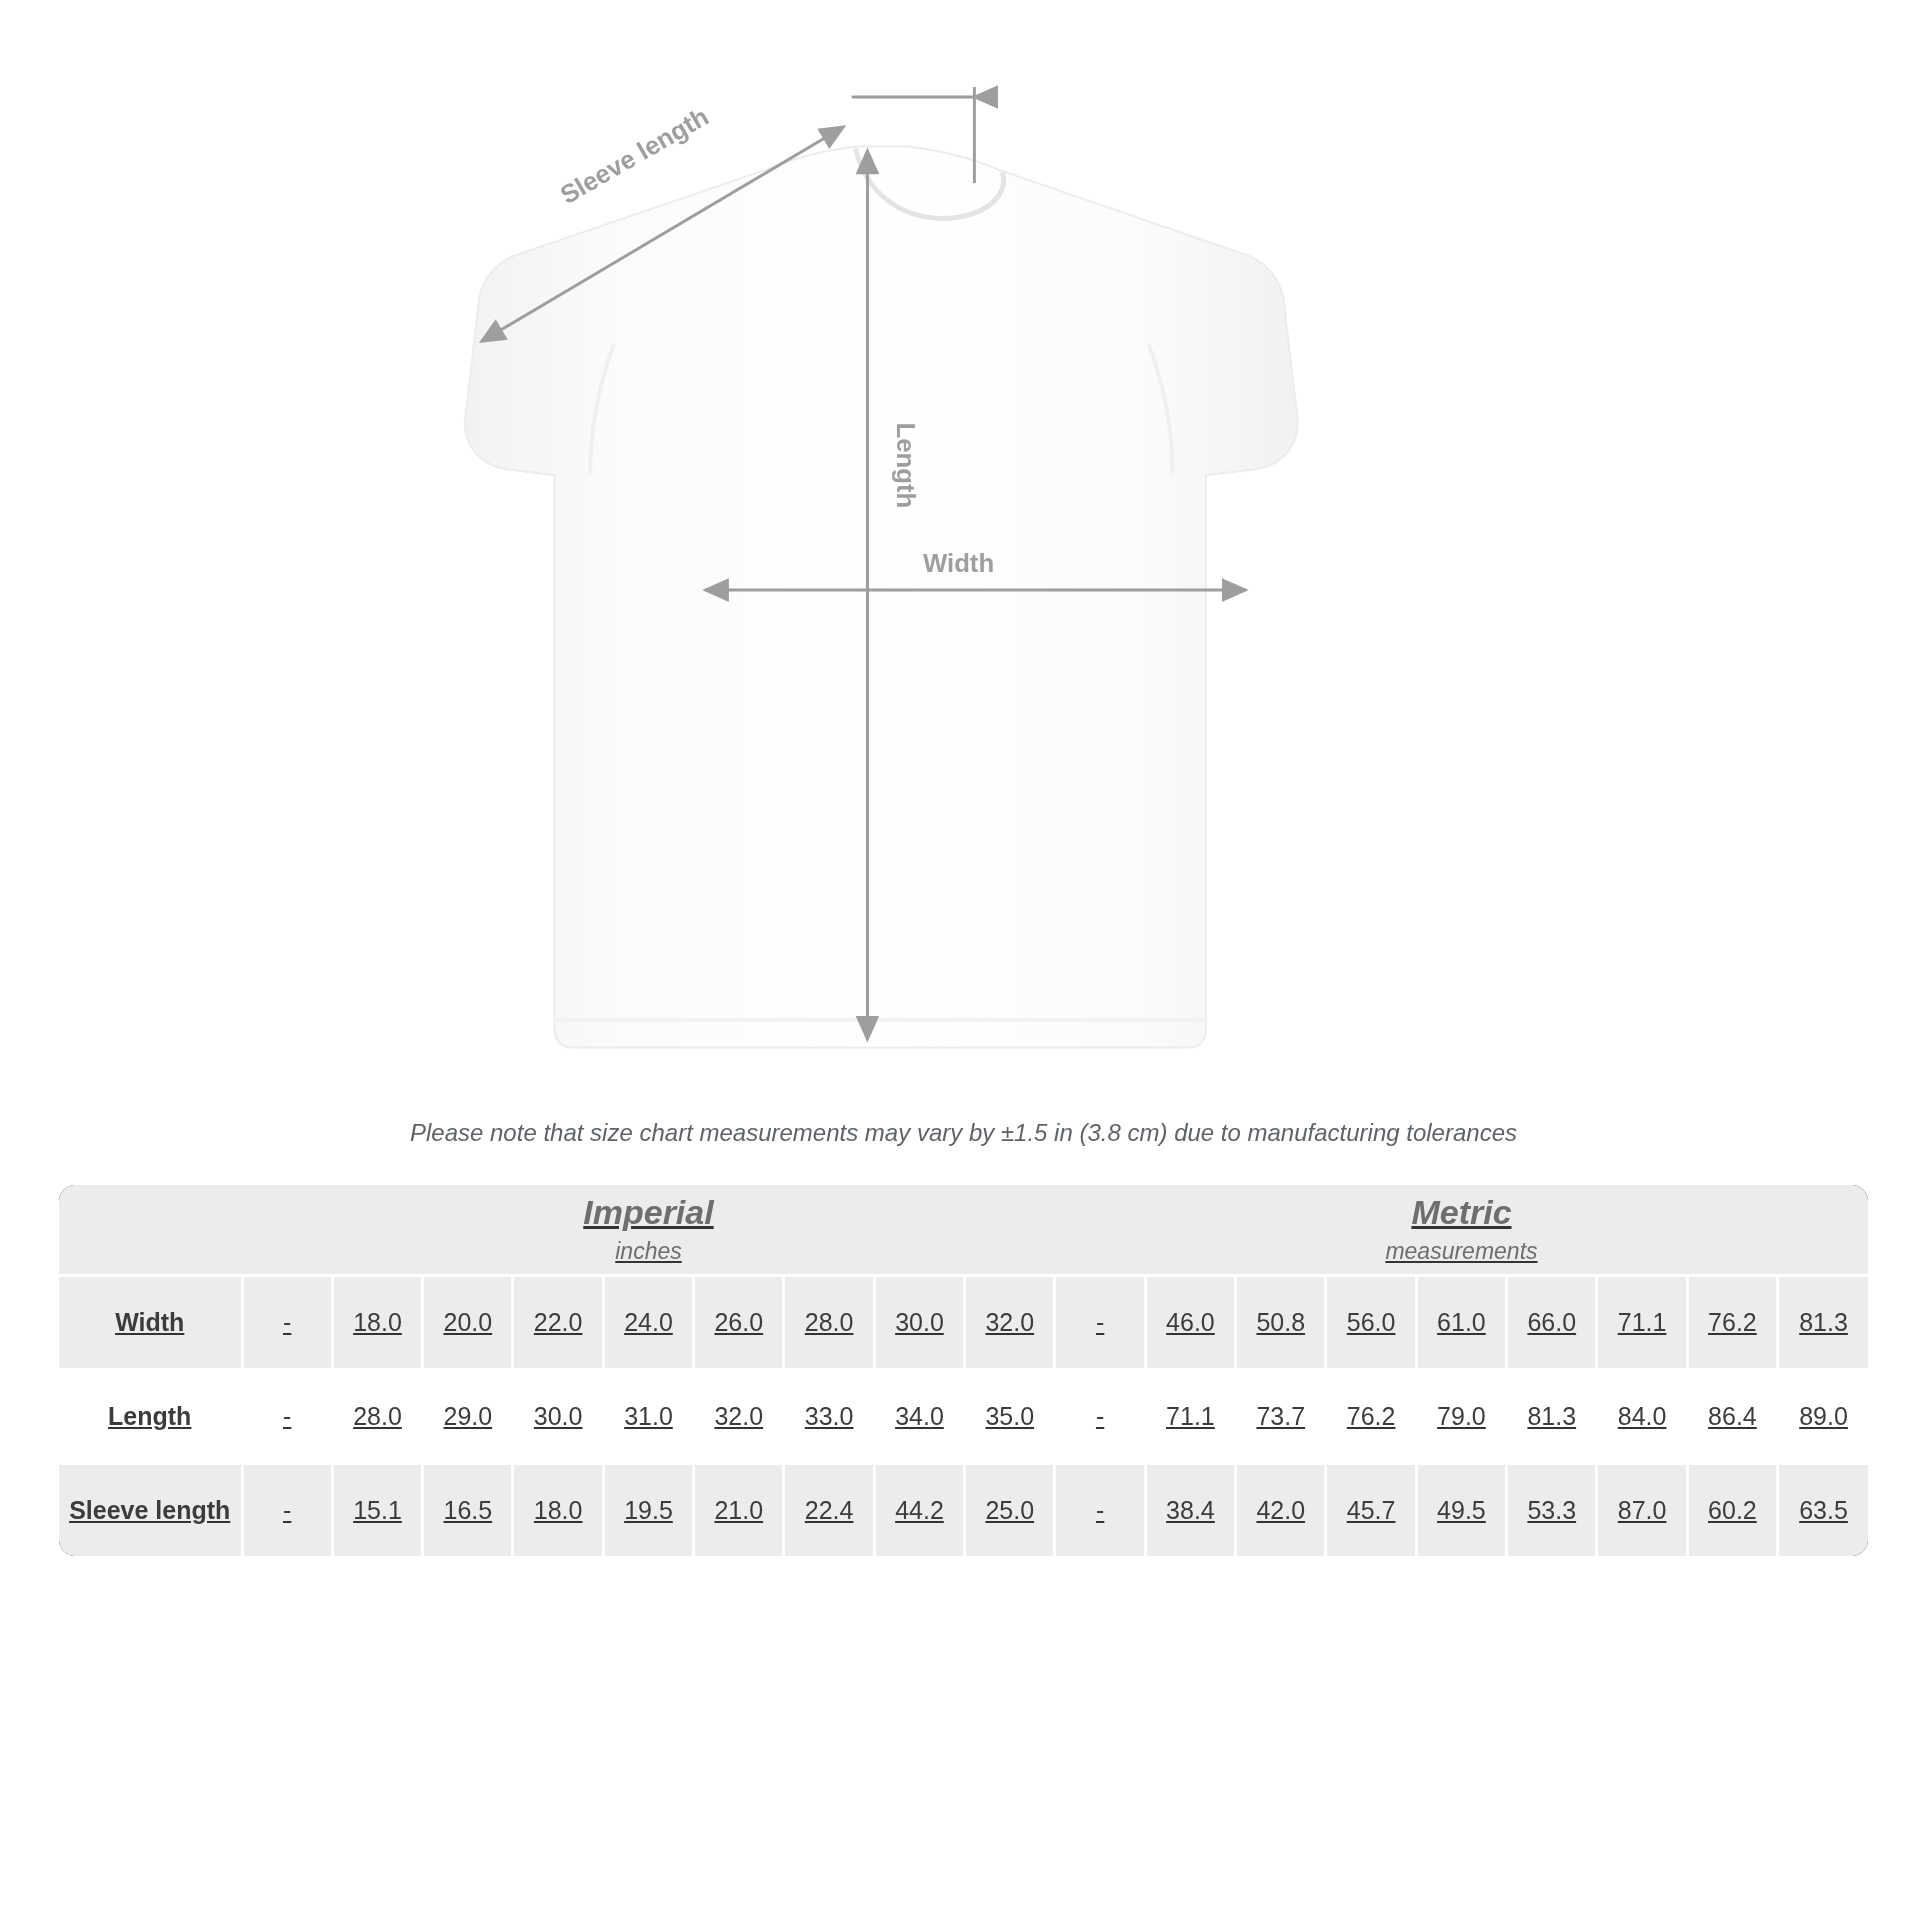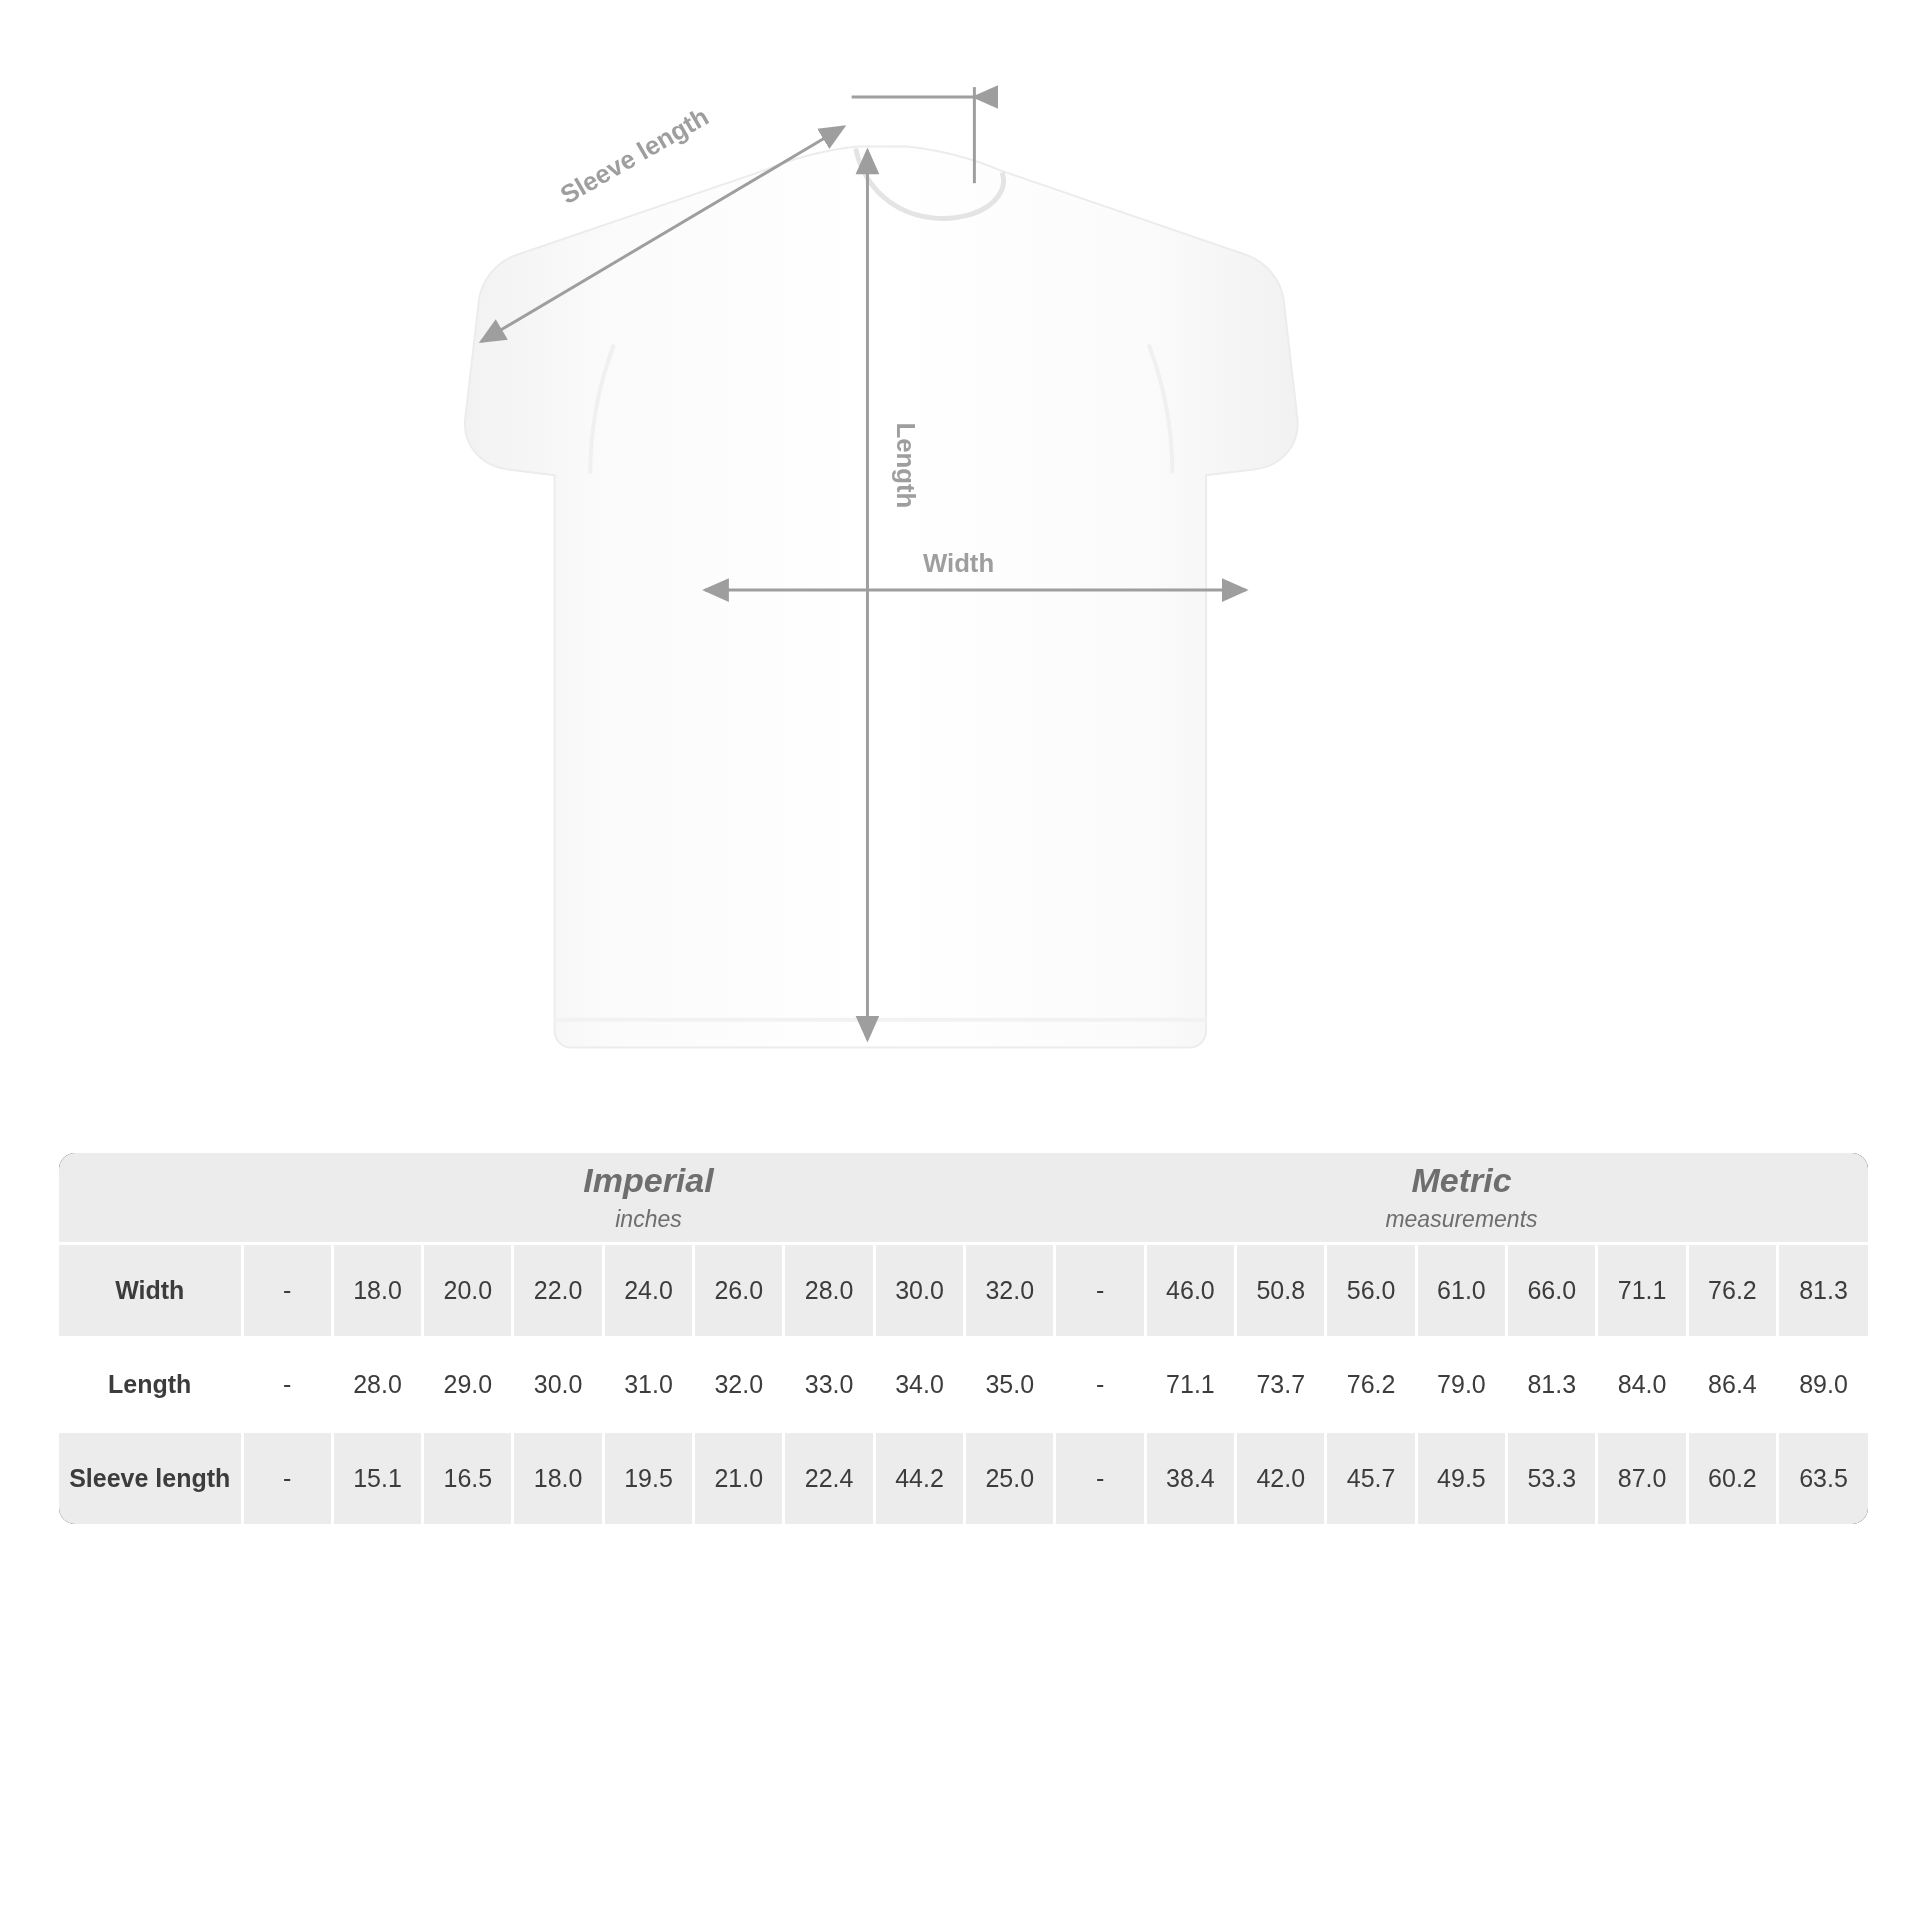--- a/index.html
+++ b/index.html
@@ -47,24 +47,25 @@
   }
   .chart-note {
     font-size: 24px;
     font-style: italic;
     color: #5f6368;
     margin-top: 20px;
   }
 
   
   .table-wrap {
-    margin: 54px 59px 0 59px;
+    margin: 38px 59px 0 59px;
     border-radius: 16px;
     overflow: hidden;
     background: #0f172a;
+    text-decoration: underline;
   }
   table.size-table {
     border-collapse: collapse;
     width: 100%;
     table-layout: fixed;
   }
   table.size-table td, table.size-table th {
     text-align: center;
     vertical-align: middle;
     font-size: 25px;
@@ -195,20 +196,21 @@
       <text x="906" y="470" transform="rotate(90 906 470)" font-family="Liberation Sans, sans-serif" font-size="26" font-weight="bold" fill="#9e9e9e" text-anchor="middle">Length</text>
 
       <g stroke="#9e9e9e" stroke-width="3" fill="none">
         <line x1="712" y1="596" x2="1258" y2="596" marker-start="url(#arrowStart)" marker-end="url(#arrowEnd)"></line>
       </g>
       <text x="968" y="578" font-family="Liberation Sans, sans-serif" font-size="26" font-weight="bold" fill="#9e9e9e" text-anchor="middle">Width</text>
     </svg>
   </div>
 
   <div class="title-block">
+    <div class="chart-note">Please note that size chart measurements may vary by ±1.5 in (3.8 cm) due to manufacturing tolerances</div>
   </div>
 
   <div class="table-wrap">
     <table class="size-table">
       <colgroup>
         <col class="col-label">
         <col span="18">
       </colgroup>
       <tbody>
         <tr class="unit-head">

